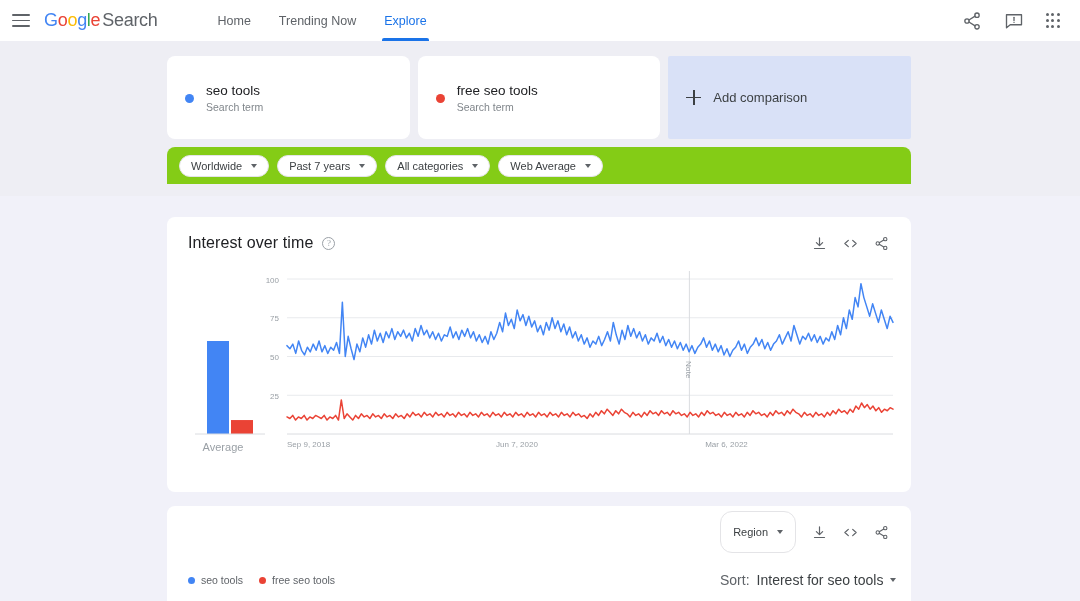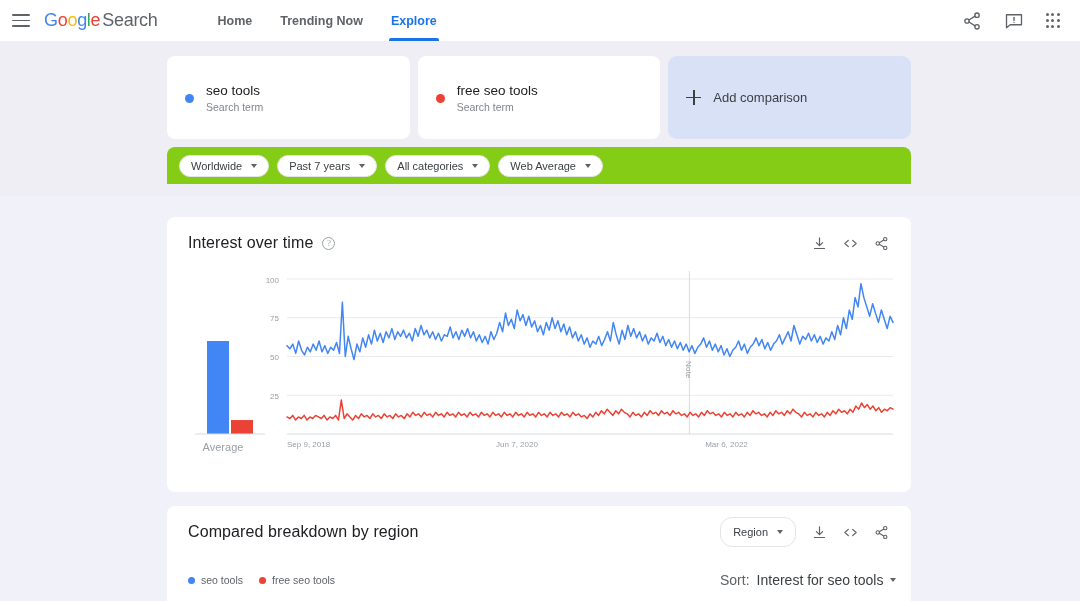--- a/index.html
+++ b/index.html
@@ -22,21 +22,21 @@
   }
   .hamburger { width:18px; height:13px; margin-left:12px; margin-right:14px;
     display:flex; flex-direction:column; justify-content:space-between; cursor:pointer; }
   .hamburger span { display:block; height:1.6px; background:#5f6368; border-radius:1px; }
 
   .logo { font-size:18px; letter-spacing:-0.3px; white-space:nowrap; display:flex; align-items:center; }
   .logo .g1{color:#4285F4}.logo .o1{color:#EA4335}.logo .o2{color:#FBBC05}
   .logo .g2{color:#4285F4}.logo .l1{color:#34A853}.logo .e1{color:#EA4335}
   .logo .trends{color:#5f6368; padding-left:2px;}
 
-  .nav { display:flex; align-items:flex-start; margin-left:46px; height:41px;font-weight:bold; }
+  .nav { display:flex; align-items:flex-start; margin-left:46px; height:41px; }
   .nav-item {
     position:relative; height:41px; display:flex; align-items:center;
     padding:0 14px; font-size:12.5px; color:#5f6368; cursor:pointer; white-space:nowrap;
   }
   .nav-item.active { color:#1a73e8; }
   .nav-item.active::after {
     content:""; position:absolute; left:12px; right:12px; bottom:0;
     height:3px; background:#1a73e8; border-radius:2px 2px 0 0;
   }
   .header-right { margin-left:auto; display:flex; align-items:center; gap:22px; padding-right:20px; }
@@ -50,21 +50,21 @@
   .term-card {
     width:244px; height:83px; background:#fff; border-radius:8px;
     display:flex; align-items:center; padding-left:18px; cursor:pointer;
   }
   .term-dot { width:9px; height:9px; border-radius:50%; flex:none; margin-right:12px; margin-top:1px; }
   .term-texts { display:flex; flex-direction:column; gap:3px; }
   .term-name { font-size:13.5px; color:#202124; line-height:15px; }
   .term-sub { font-size:10.5px; color:#80868b; line-height:12px; }
 
   .add-comparison {
-    width:244px; height:83px; background:#d9e1f7; border-radius:9px;
+    width:244px; height:83px; background:#d9e1f7; border-radius:2px;
     display:flex; align-items:center; padding-left:18px; cursor:pointer; gap:12px;
   }
   .plus-icon { width:15px; height:15px; position:relative; flex:none; }
   .plus-icon::before, .plus-icon::after {
     content:""; position:absolute; background:#3c4043;
   }
   .plus-icon::before { left:0; top:6.8px; width:15px; height:1.6px; }
   .plus-icon::after  { top:0; left:6.8px; height:15px; width:1.6px; }
   .add-label { font-size:13px; color:#3c4043; }
 
@@ -258,23 +258,22 @@
         <rect x="64" y="151.05" width="22" height="13.95" fill="#EA4335"></rect>
         <line x1="28" y1="165" x2="98" y2="165" stroke="#dadce0" stroke-width="1"></line>
       </svg>
     <div class="avg-label" style="left:26px; top:172px; width:60px;">Average</div>
     <div class="note-label" style="left:517px; top:92px;">Note</div>
   </div>
 </div>
 
 <div class="card" id="card-region">
   <div class="region-head">
-    <span class="card-title">Compared breakdown by region</span>
     <div class="card-actions">
-      <div class="chip" style="height:30px;padding:0 12px;">
+      <div class="chip" style="height:42px;padding:0 12px;">
         <span>Region</span>
         <span class="caret"></span>
       </div>
       <svg class="cicon" viewBox="0 0 24 24" fill="none" stroke="currentColor" stroke-width="1.9" stroke-linecap="round" stroke-linejoin="round">
         <line x1="12" y1="3" x2="12" y2="15"></line>
           <polyline points="7,10.5 12,15.5 17,10.5"></polyline>
         <line x1="4" y1="20" x2="20" y2="20"></line>
       </svg>
       <svg class="cicon" viewBox="0 0 24 24" fill="none" stroke="currentColor" stroke-width="2" stroke-linecap="round" stroke-linejoin="round">
         <polyline points="8.5,7 3,12 8.5,17"></polyline>

